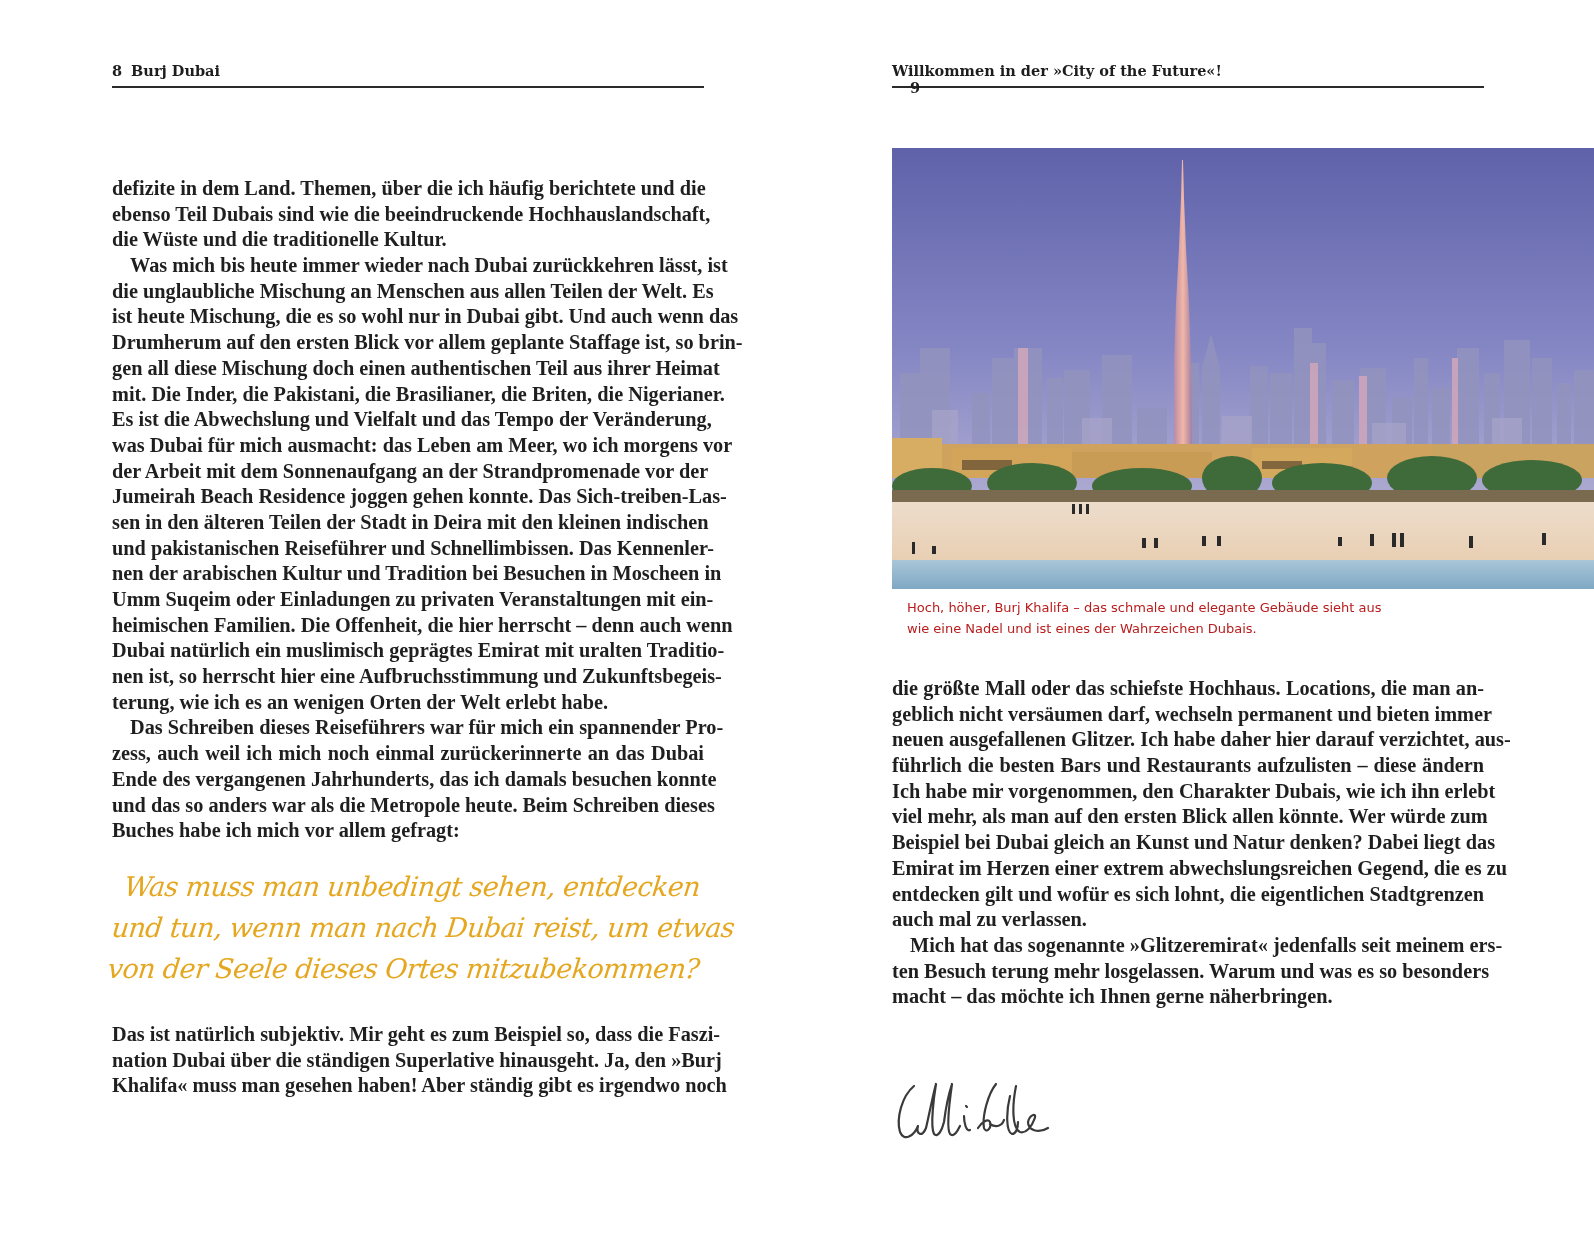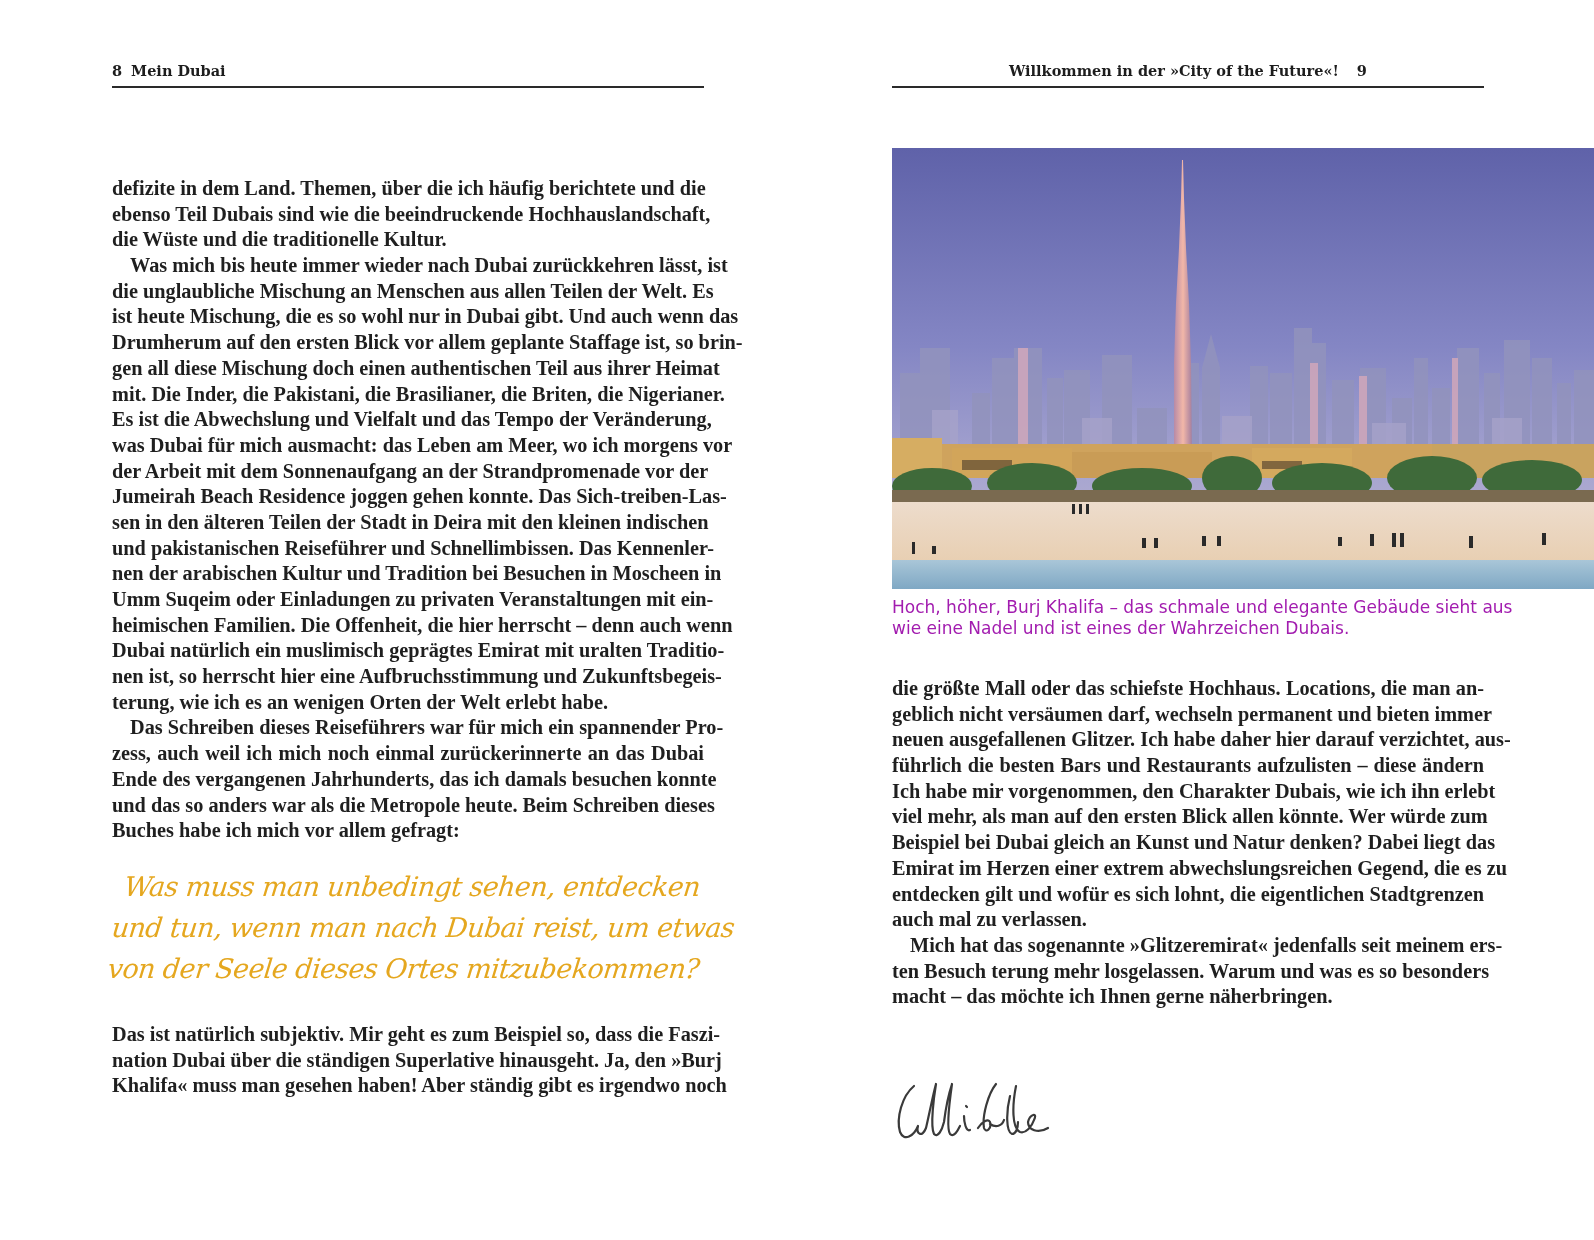--- a/index.html
+++ b/index.html
@@ -11,21 +11,21 @@
     .page-left { left: 112px; width: 592px; }
     .page-right { left: 892px; width: 702px; }
 
     .running-head {
       position: absolute; top: 58px; height: 30px; width: 592px;
       font-family: "DejaVu Serif", serif; font-weight: bold; font-size: 14.5px; color: #1d1d1d;
       border-bottom: 2.5px solid #2a2a2a; box-sizing: border-box;
     }
     .running-head .row { position: absolute; top: 4px; left: 0; right: 0; display: flex; }
     .page-left .running-head .row { justify-content: flex-start; }
-    .page-right .running-head .row { justify-content: center; }
+    .page-right .running-head .row { justify-content: flex-end; flex-direction: column; }
     .pagenum { display: inline-block; }
     .page-left .pagenum { margin-right: 9px; }
     .page-right .pagenum { margin-left: 18px; }
 
     .text-block { position: absolute; width: 592px; font-size: 20.3px; line-height: 25.7px; }
     .line { display: block; height: 25.7px; white-space: nowrap; text-align: justify; text-align-last: justify; font-weight: bold; }
     .line.last { text-align-last: left; }
     .line.indent { padding-left: 18px; }
 
     .pull-quote {
@@ -33,35 +33,35 @@
       font-family: "DejaVu Serif", serif; font-style: italic; color: #e5a71f;
       font-size: 27px; line-height: 41px; text-align: center; letter-spacing: -0.6px;
       transform: skewX(-6deg);
     }
     .pull-quote .qline { display: block; white-space: nowrap; }
 
     .photo { position: absolute; left: 0; top: 148px; width: 702px; height: 441px; overflow: hidden; }
     .photo svg { display: block; }
 
     .caption {
-      position: absolute; top: 597px; left: 0; width: 600px;
-      font-family: "DejaVu Sans", sans-serif; font-size: 17px; line-height: 21px; color: #a21caf;
+      position: absolute; top: 597px; left: 15px; width: 600px;
+      font-family: "DejaVu Sans", sans-serif; font-size: 13px; line-height: 21px; color: #b91c1c;
     }
     .caption span { display: block; white-space: nowrap; }
 
     .signature { position: absolute; left: 0; top: 1076px; width: 170px; height: 72px; }
   </style>
 </head>
 <body>
 
 <div class="page page-left">
   <div class="running-head">
     <div class="row">
       <span class="pagenum">8</span>
-      <span>Mein Dubai</span>
+      <span>Burj Dubai</span>
     </div>
   </div>
 
   <div class="text-block" style="top:176px;">
     <span class="line">defizite in dem Land. Themen, über die ich häufig berichtete und die</span>
     <span class="line">ebenso Teil Dubais sind wie die beeindruckende Hochhauslandschaft,</span>
     <span class="line last">die Wüste und die traditionelle Kultur.</span>
     <span class="line indent">Was mich bis heute immer wieder nach Dubai zurückkehren lässt, ist</span>
     <span class="line">die unglaubliche Mischung an Menschen aus allen Teilen der Welt. Es</span>
     <span class="line">ist heute Mischung, die es so wohl nur in Dubai gibt. Und auch wenn das</span>

